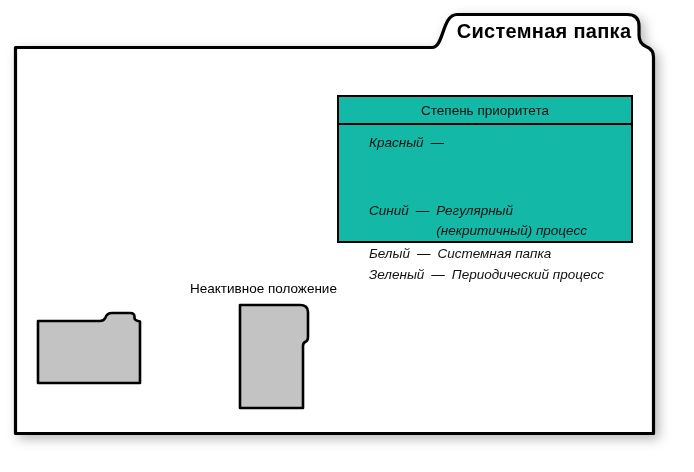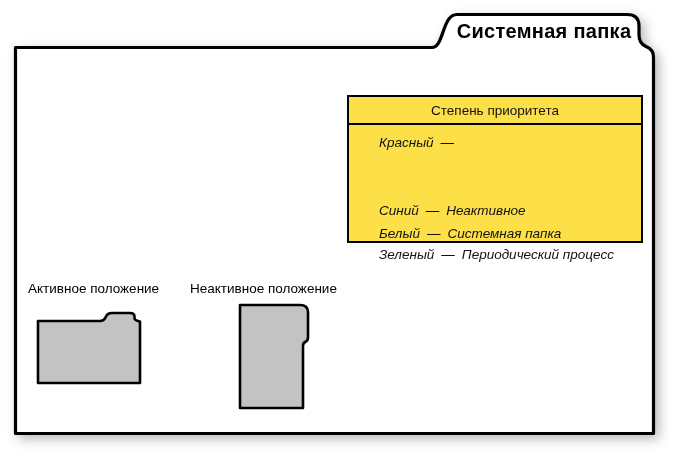--- a/index.html
+++ b/index.html
@@ -15,22 +15,22 @@
     position:absolute;left:0;top:0;
     filter:drop-shadow(4px 4px 6px rgba(0,0,0,0.28));
   }
   .tab-title{
     position:absolute;left:442px;top:20px;width:204px;
     text-align:center;
     font-size:20px;font-weight:bold;letter-spacing:0.3px;
     color:#000;
   }
   .legend{
-    position:absolute;left:347px;top:95px;width:296px;height:148px;
-    background:#fde047;border:2px solid #000;box-sizing:border-box;
+    position:absolute;left:337px;top:95px;width:296px;height:148px;
+    background:#14b8a6;border:2px solid #000;box-sizing:border-box;
   }
   .legend-header{
     height:26px;border-bottom:2px solid #000;
     display:flex;align-items:center;justify-content:center;
     font-size:13.5px;
   }
   .legend-items{padding:8px 6px 0 30px;}
   .legend-item{
     display:flex;align-items:flex-start;
     font-size:13.5px;line-height:20px;margin-bottom:1px;font-style:italic;
@@ -68,21 +68,22 @@
 
       <div class="legend-item">
         <span>Красный</span>
         <span class="dash">—</span>
       </div>
 
       <div class="legend-item gap-after">
         <span>Синий</span>
         <span class="dash">—</span>
         <div class="desc-col">
-          <span>Неактивное</span>
+          <span>Регулярный</span>
+          <span>(некритичный) процесс</span>
         </div>
       </div>
 
       <div class="legend-item">
         <span>Белый</span>
         <span class="dash">—</span>
         <div class="desc-col">
           <span>Системная папка</span>
         </div>
       </div>
@@ -91,21 +92,20 @@
         <span>Зеленый</span>
         <span class="dash">—</span>
         <div class="desc-col">
           <span>Периодический процесс</span>
         </div>
       </div>
 
     </div>
   </div>
 
-  <div class="pos-label active">Активное положение</div>
   <div class="pos-label inactive">Неактивное положение</div>
 
   <svg class="folder-svg active" width="110" height="78" viewBox="0 0 110 78">
     <path stroke-width="2.6" stroke-linejoin="round" d="M2,75 L2,13 L64,13
              Q68,13 69.5,9.5 Q71,5 76,5
              L94,5 Q98.5,5 98.5,8.5 L98.5,10
              Q98.5,12.5 104,13.5 L104,75 Z" fill="#c3c3c3" stroke="#000000"></path>
   </svg>
 
   <svg class="folder-svg inactive" width="74" height="110" viewBox="0 0 74 110">

